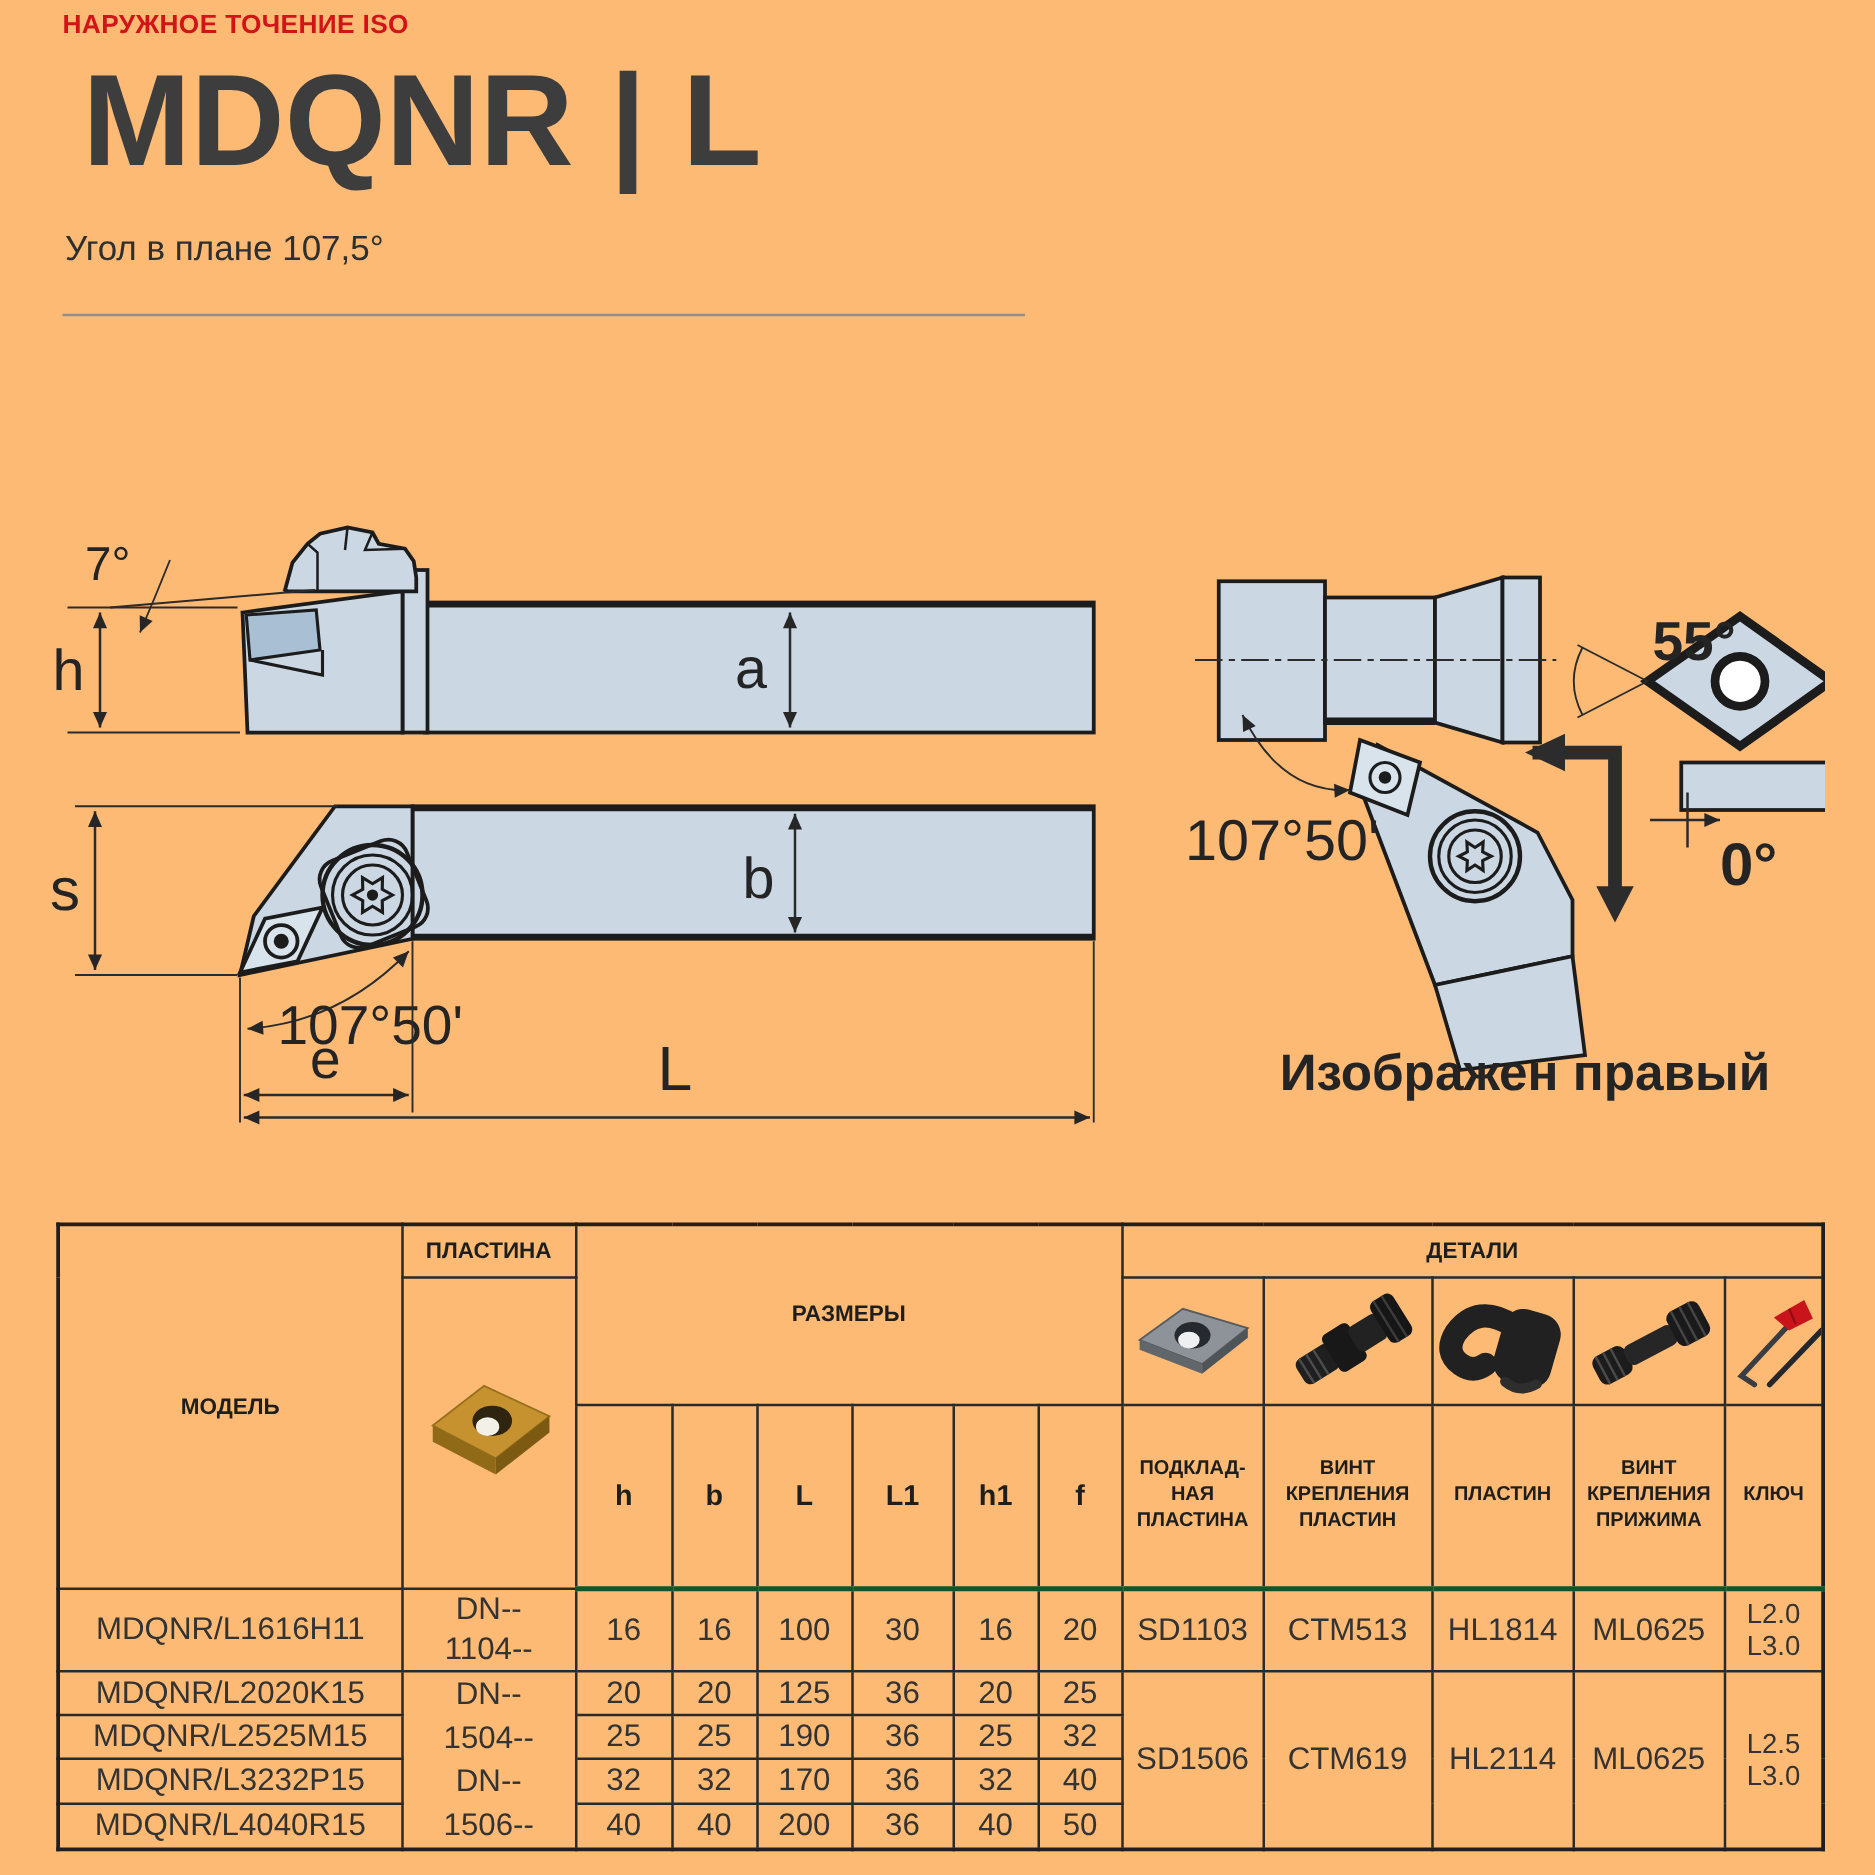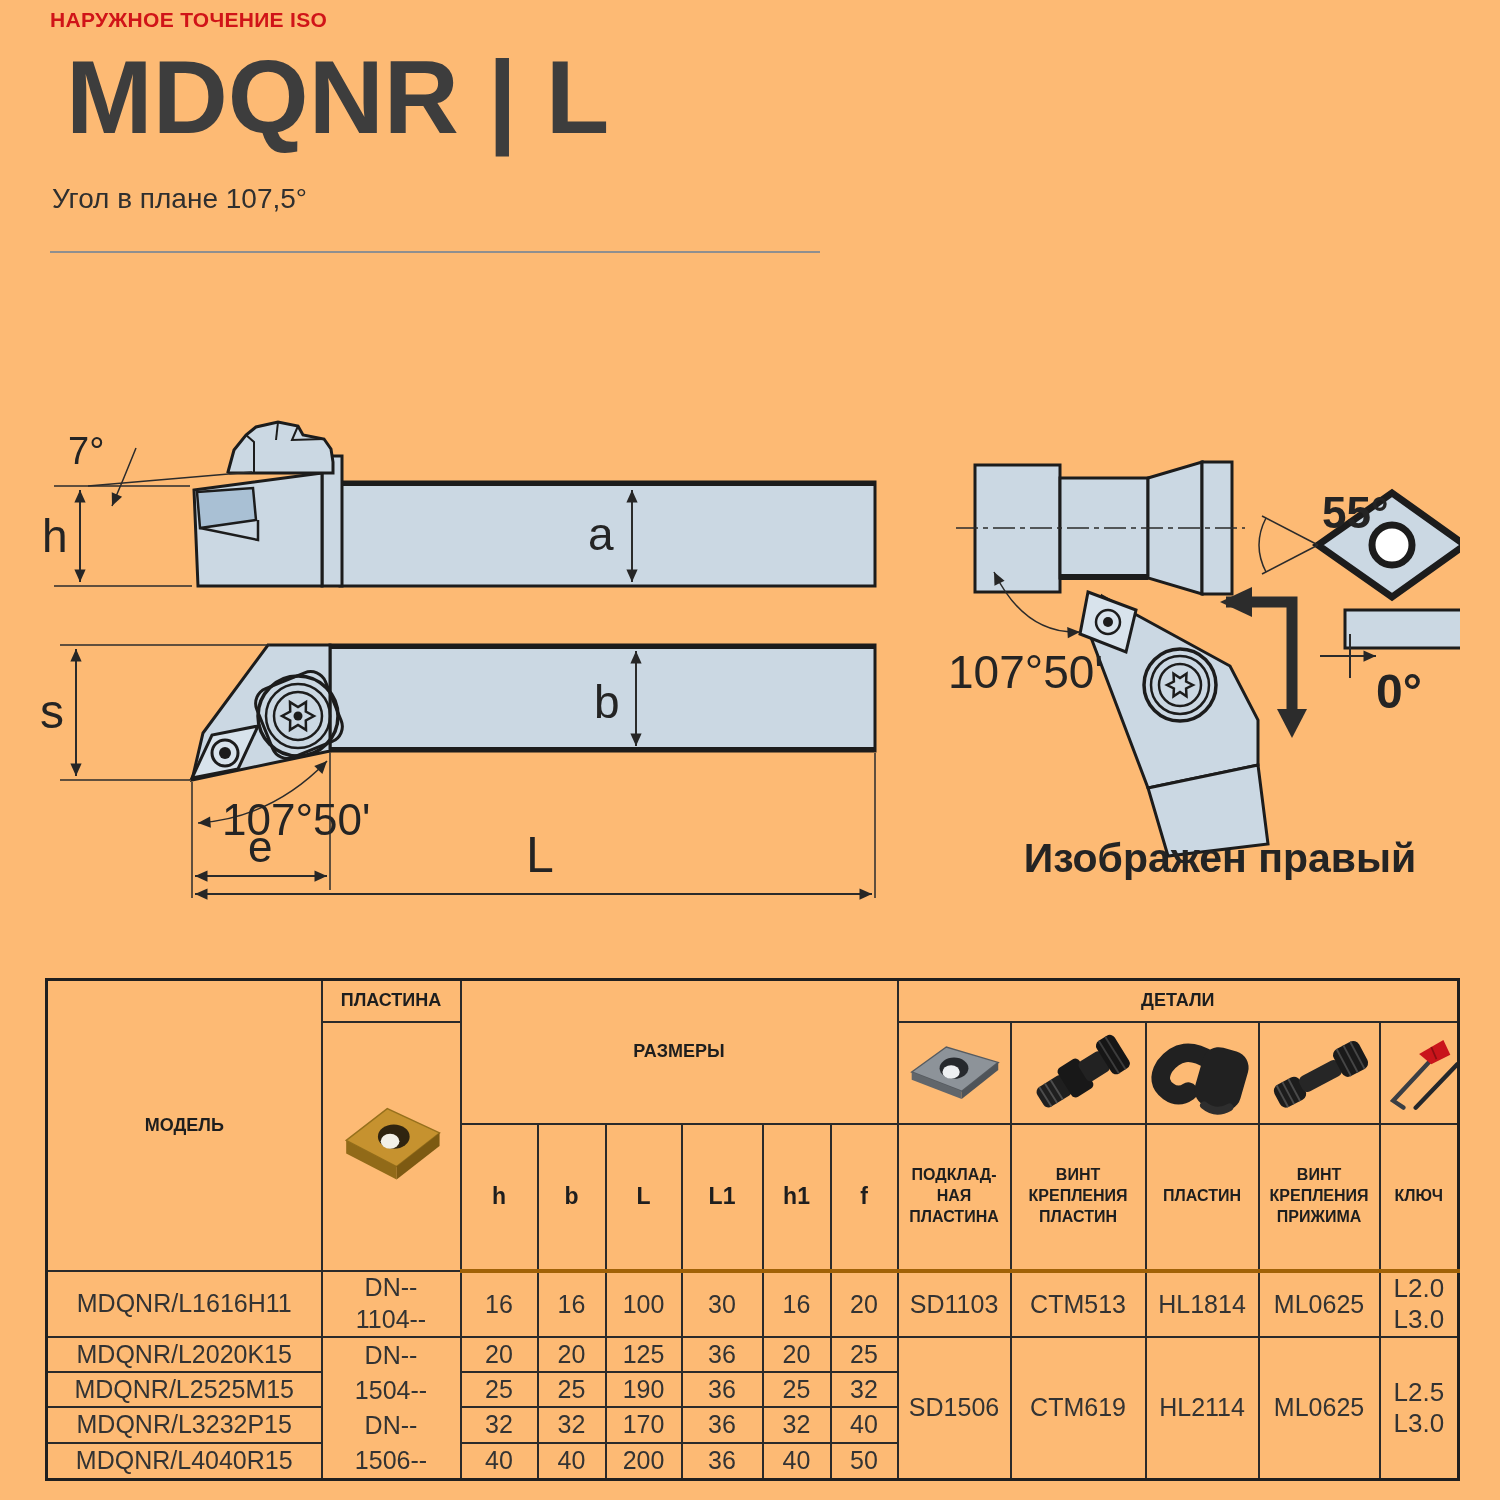--- a/index.html
+++ b/index.html
@@ -23,26 +23,26 @@
   svg .thin      { stroke:#2b2b2b; stroke-width:1.5; fill:none; }
   svg .dimln     { stroke:#2b2b2b; stroke-width:2; fill:none; }
   svg .dimtxt    { font-family:"Liberation Sans", sans-serif; fill:#242424; }
   svg .boldtxt   { font-weight:700; }
 
   table.spec { position:absolute; left:45px; top:978px; width:1412px;
                border-collapse:collapse; table-layout:fixed;
                border:3px solid #1f1f1f; }
   table.spec th, table.spec td { border:2px solid #2a2a2a; padding:0; text-align:center;
                vertical-align:middle; overflow:hidden; }
-  table.spec thead tr.bandC th, table.spec thead tr.bandC td { border-bottom:4px solid #a16207; }
+  table.spec thead tr.bandC th, table.spec thead tr.bandC td { border-bottom:4px solid #14532d; }
   .hdr      { font-size:18px; font-weight:700; color:#1e1e1e; }
   .dimletter{ font-size:23px; font-weight:700; color:#1e1e1e; }
   .dlabel   { font-size:16px; font-weight:700; color:#1e1e1e; line-height:1.3; }
   .cell     { font-size:25px; font-weight:400; color:#333; }
-  .keycell  { font-size:26px; line-height:1.18; color:#333; }
+  .keycell  { font-size:22px; line-height:1.18; color:#333; }
   .dncell   { font-size:25px; line-height:1.25; color:#333; }
   .dnmerged { font-size:25px; line-height:35px; color:#333; }
   .multiline{ white-space:pre-line; }
   .iconcell svg { display:block; margin:0 auto; }
 </style>
 </head>
 <body>
 
 <div class="page">
 

